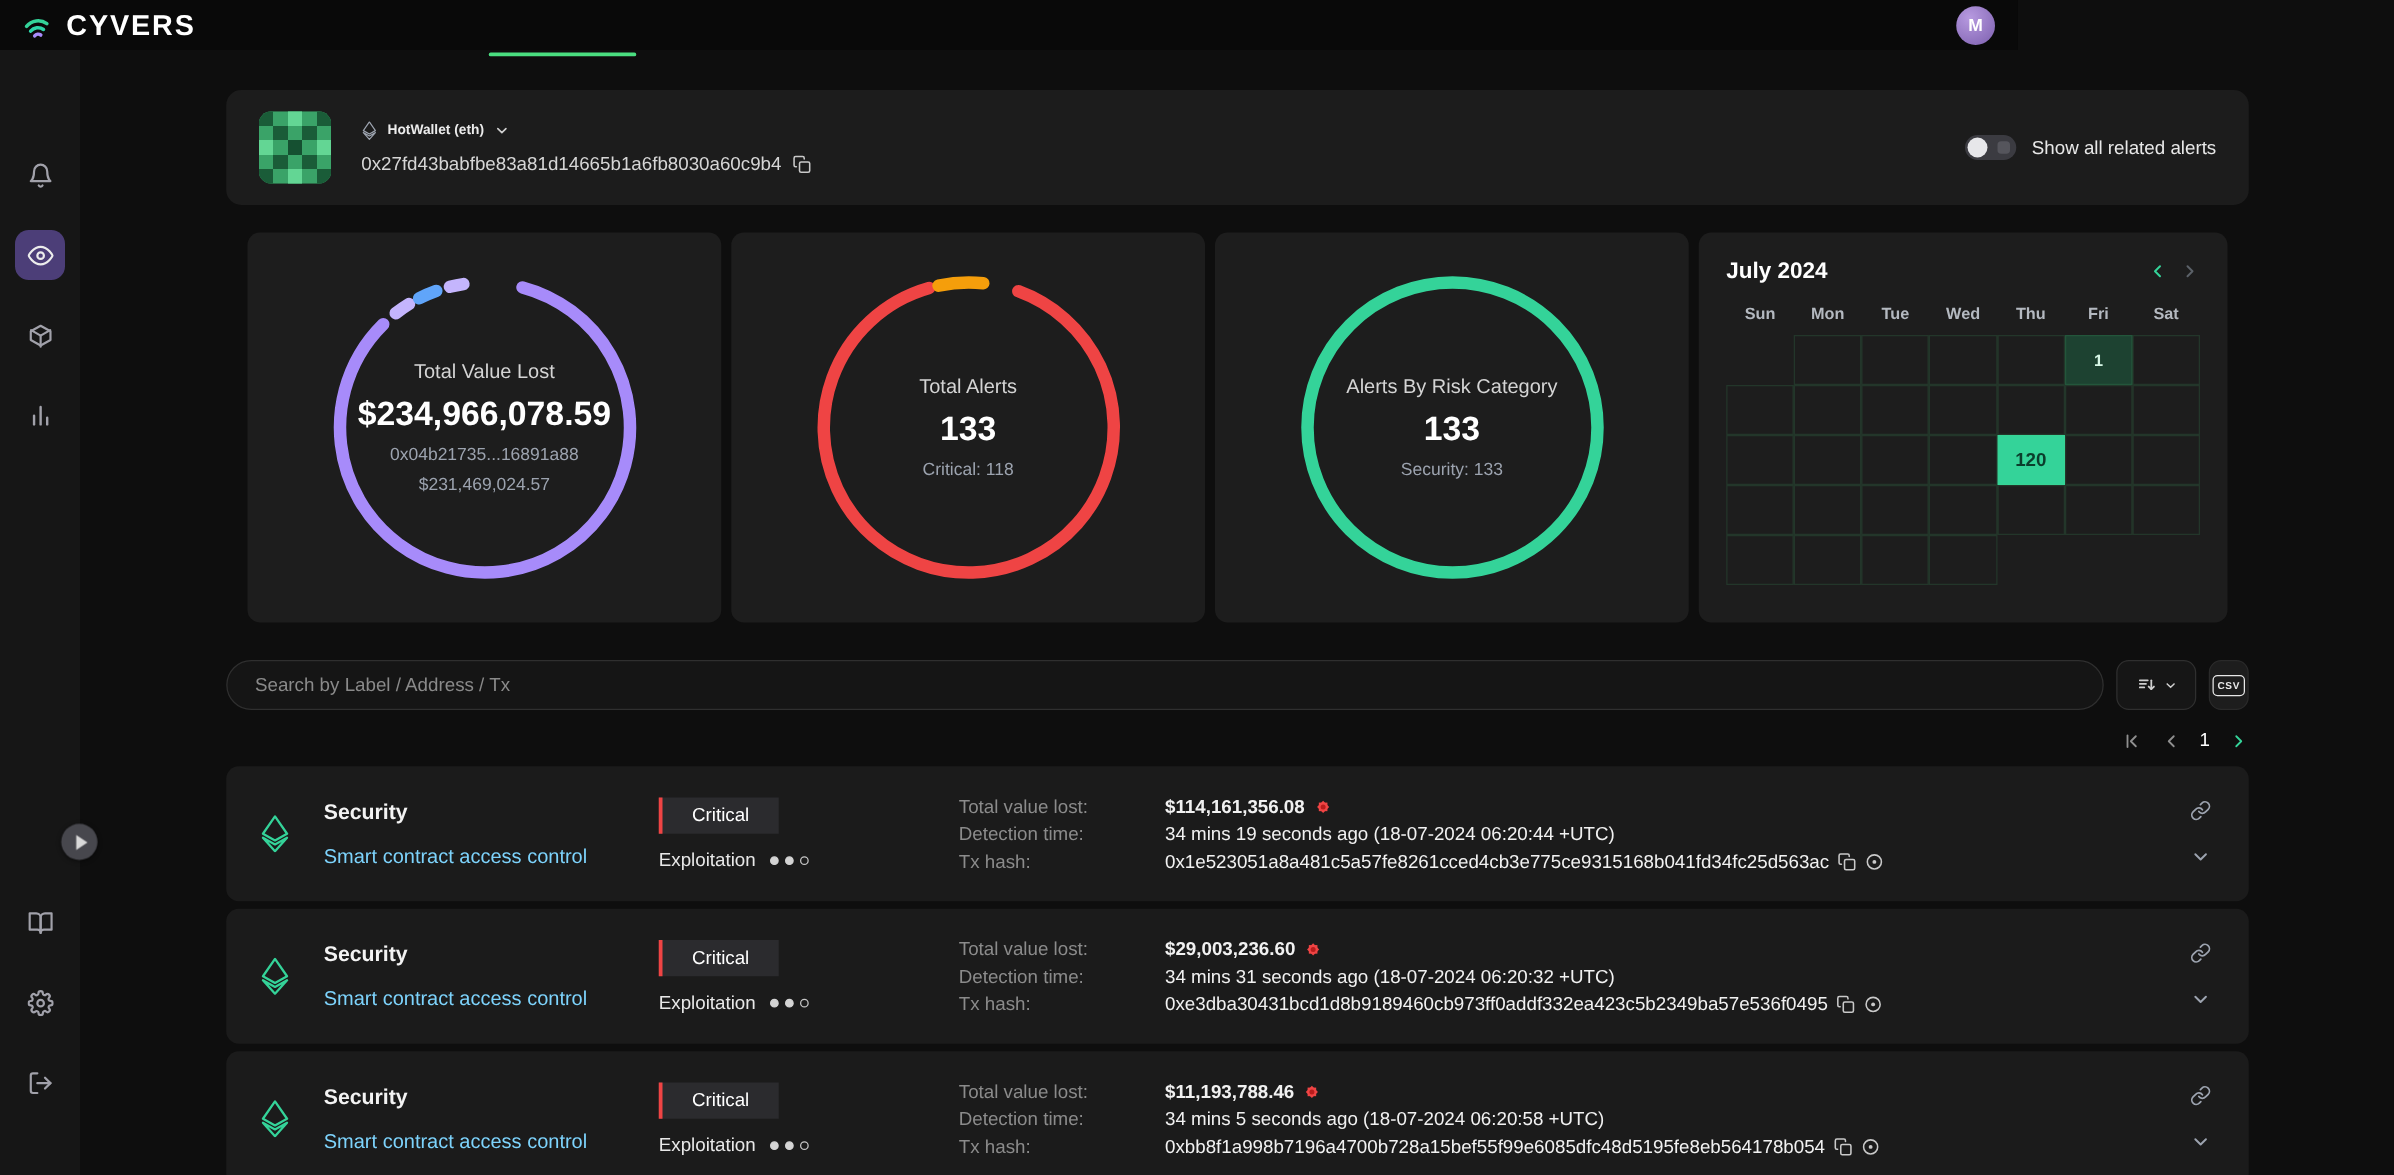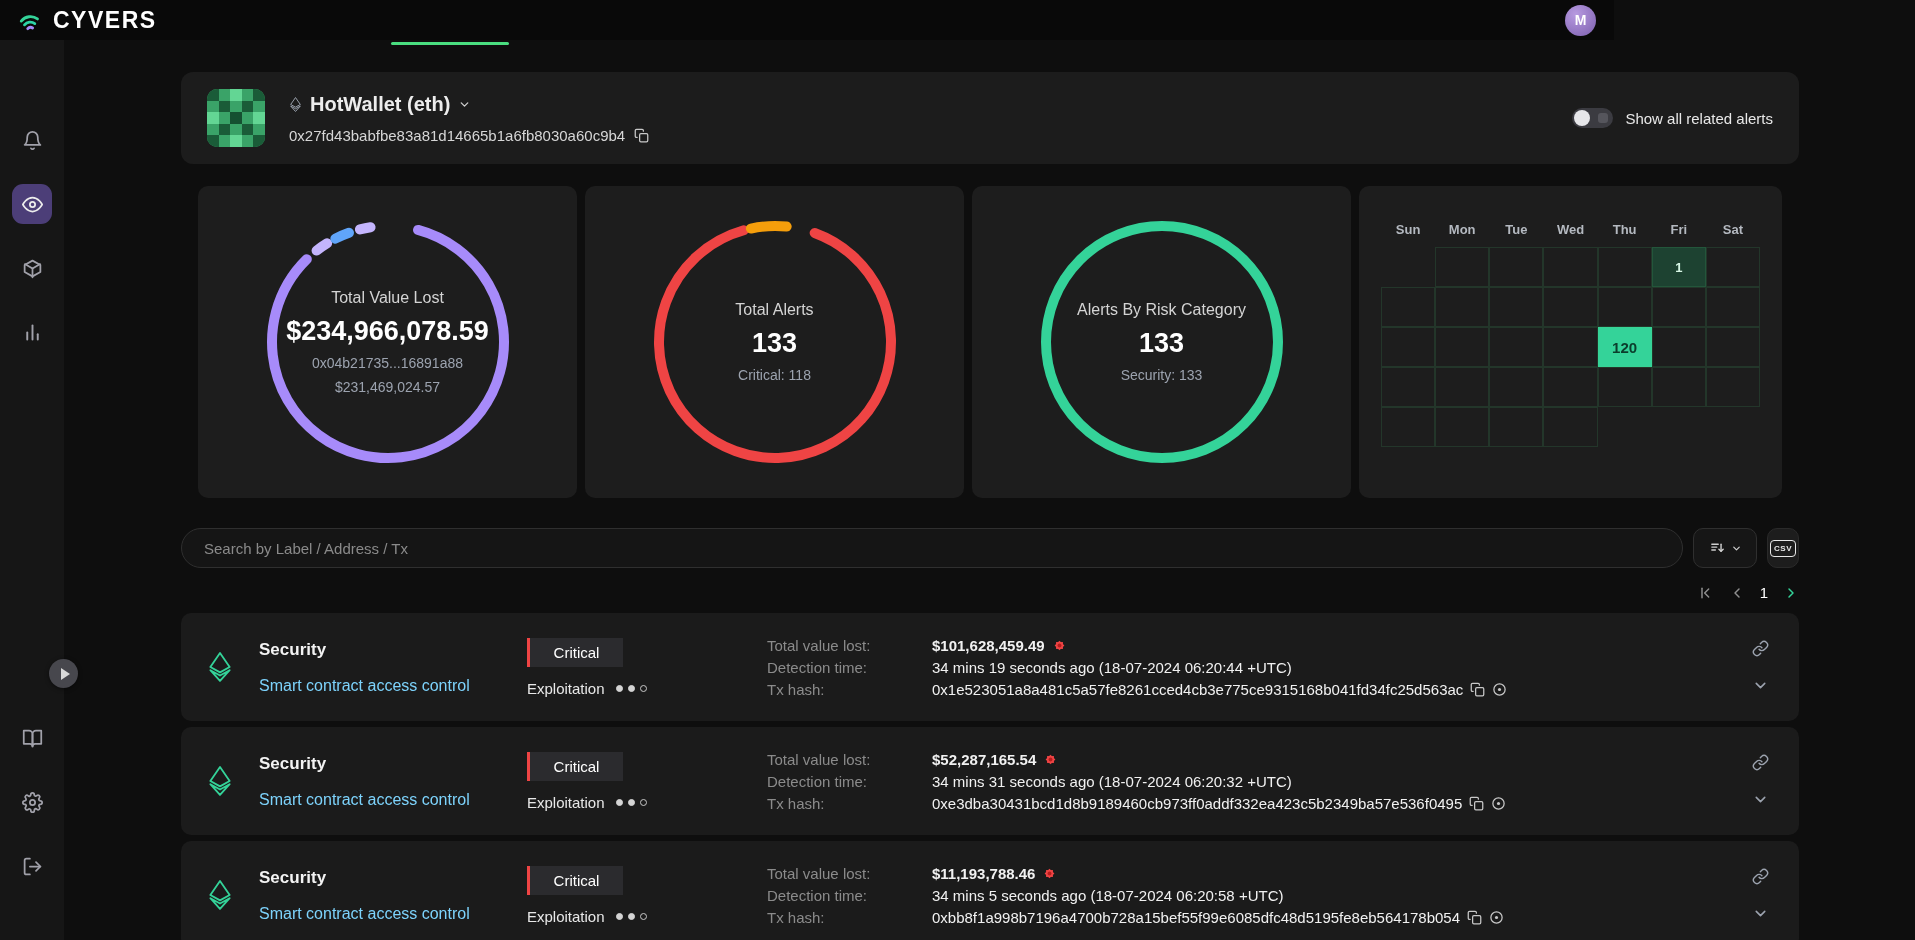--- a/index.html
+++ b/index.html
@@ -32,21 +32,21 @@
   .content { width:1618px; margin-left:117px; }
 
   .tab-strip { height:10px; position:relative; }
   .tab-underline { position:absolute; left:210px; top:2px; width:118px; height:3px; border-radius:2px; background:#4ade80; }
 
   
   .wallet-card { margin-top:22px; height:92px; background:#1c1c1c; border-radius:12px;
     display:flex; align-items:center; padding:0 26px; }
   .identicon { width:58px; height:58px; border-radius:10px; overflow:hidden; flex:none; }
   .wallet-info { margin-left:24px; }
-  .wallet-line1 { display:flex; align-items:center; gap:8px; font-size:20px; font-weight:600; color:#ececec; }
+  .wallet-line1 { display:flex; align-items:center; gap:8px; font-size:11px; font-weight:600; color:#ececec; }
   .wallet-line2 { display:flex; align-items:center; gap:9px; margin-top:11px; font-size:15px; color:#d6d6d6; }
   .wallet-right { margin-left:auto; display:flex; align-items:center; gap:12px; font-size:15px; color:#e8e8e8; }
   .toggle { width:41px; height:20px; border-radius:11px; background:#3b3b41; position:relative; cursor:pointer; flex:none; }
   .toggle .knob { position:absolute; left:2px; top:2px; width:16px; height:16px; border-radius:50%; background:#e7e7ea; }
   .toggle .mini { position:absolute; right:5px; top:5px; width:10px; height:10px; border-radius:3px; background:#55555c; }
 
   
   .stats-row { margin-top:22px; padding:0 17px; display:flex; gap:8px; }
   .stat-card { flex:1; height:312px; background:#1d1d1d; border-radius:10px; position:relative; }
   .ring-wrap { position:absolute; inset:0; display:flex; align-items:center; justify-content:center; }
@@ -294,20 +294,35 @@
           </svg>
         </div>
         <div class="ring-center">
           <div class="stat-title">Alerts By Risk Category</div>
           <div class="stat-value">133</div>
           <div class="stat-sub">Security: 133</div>
         </div>
       </div>
 
       <div class="cal-card">
+        <div class="cal-head">
+          <div class="cal-title">July 2024</div>
+          <div class="cal-nav">
+            <span class="ic">
+              <svg width="16" height="16" viewBox="0 0 24 24" fill="none" stroke="#34d399" stroke-width="2.4" stroke-linecap="round" stroke-linejoin="round">
+                  <polyline points="15 18 9 12 15 6"></polyline>
+                </svg>
+            </span>
+            <span class="ic">
+              <svg width="16" height="16" viewBox="0 0 24 24" fill="none" stroke="#5b6168" stroke-width="2.4" stroke-linecap="round" stroke-linejoin="round">
+                  <polyline points="9 18 15 12 9 6"></polyline>
+                </svg>
+            </span>
+          </div>
+        </div>
         <div class="cal-weekdays">
           <div>Sun</div>
           <div>Mon</div>
           <div>Tue</div>
           <div>Wed</div>
           <div>Thu</div>
           <div>Fri</div>
           <div>Sat</div>
         </div>
         <div class="cal-grid">
@@ -419,21 +434,21 @@
             <span class="dots">
                 <span class="dot f"></span>
                 <span class="dot f"></span>
                 <span class="dot"></span>
               </span>
           </div>
         </div>
         <div class="row-details">
           <div class="drow">
             <span class="dlabel">Total value lost:</span>
-            <span class="dval money">$101,628,459.49</span>
+            <span class="dval money">$114,161,356.08</span>
             <span class="dic">
               <svg width="15" height="15" viewBox="0 0 24 24">
                   <g fill="#ef4444">
                     <rect x="6.5" y="6.5" width="11" height="11"></rect>
                     <rect x="6.5" y="6.5" width="11" height="11" transform="rotate(45 12 12)"></rect>
                   </g>
                   <circle cx="12" cy="12" r="3.2" fill="#b91c1c"></circle>
                 </svg>
             </span>
           </div>
@@ -493,21 +508,21 @@
             <span class="dots">
                 <span class="dot f"></span>
                 <span class="dot f"></span>
                 <span class="dot"></span>
               </span>
           </div>
         </div>
         <div class="row-details">
           <div class="drow">
             <span class="dlabel">Total value lost:</span>
-            <span class="dval money">$52,287,165.54</span>
+            <span class="dval money">$29,003,236.60</span>
             <span class="dic">
               <svg width="15" height="15" viewBox="0 0 24 24">
                   <g fill="#ef4444">
                     <rect x="6.5" y="6.5" width="11" height="11"></rect>
                     <rect x="6.5" y="6.5" width="11" height="11" transform="rotate(45 12 12)"></rect>
                   </g>
                   <circle cx="12" cy="12" r="3.2" fill="#b91c1c"></circle>
                 </svg>
             </span>
           </div>

